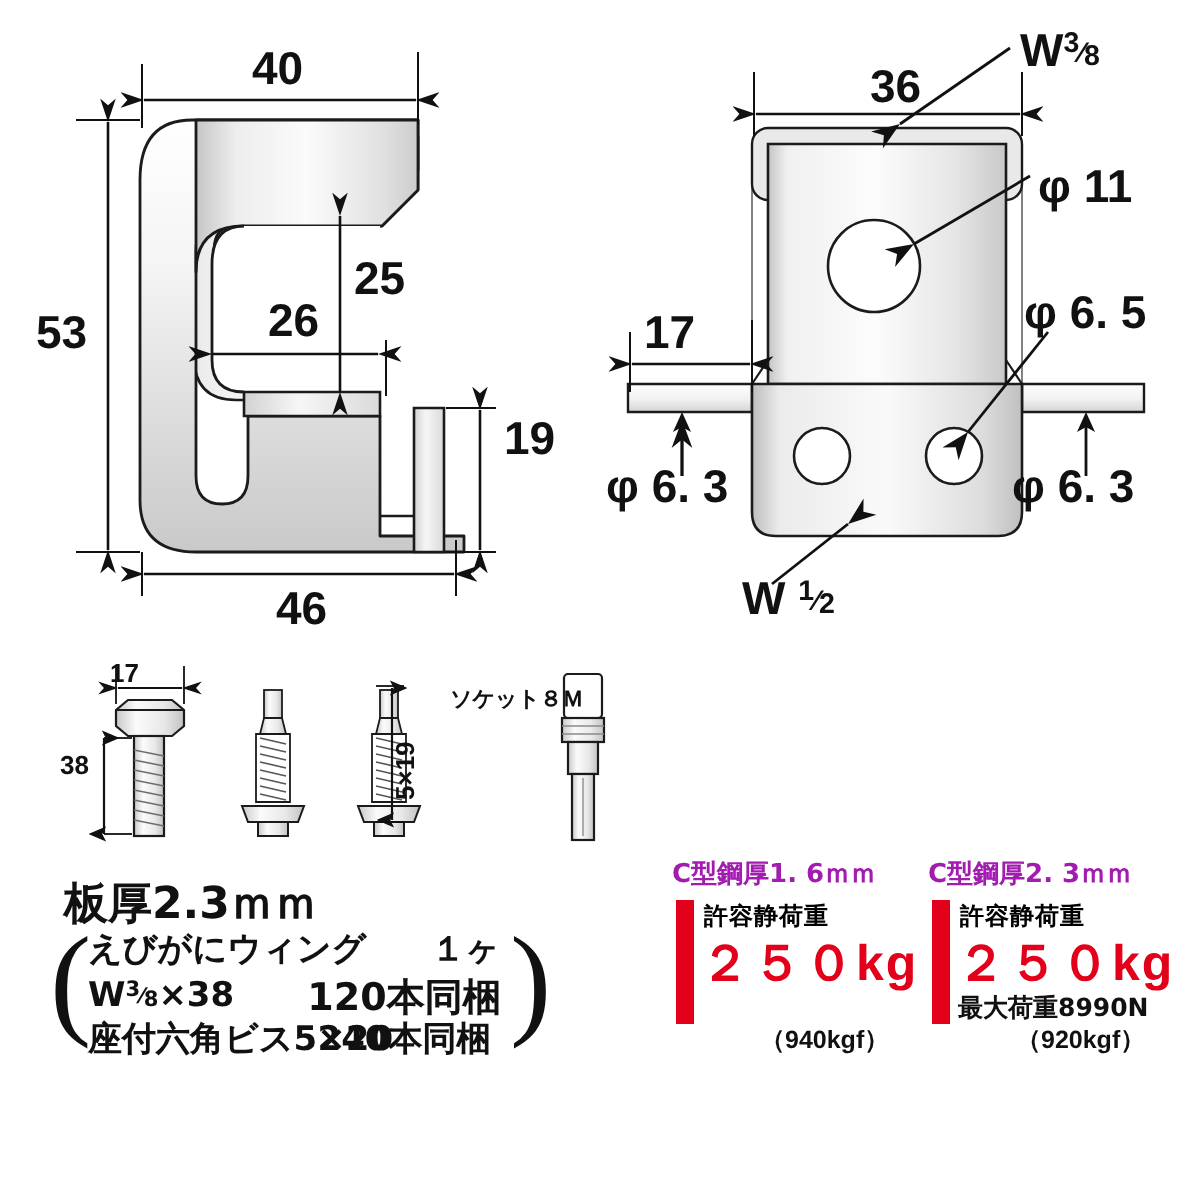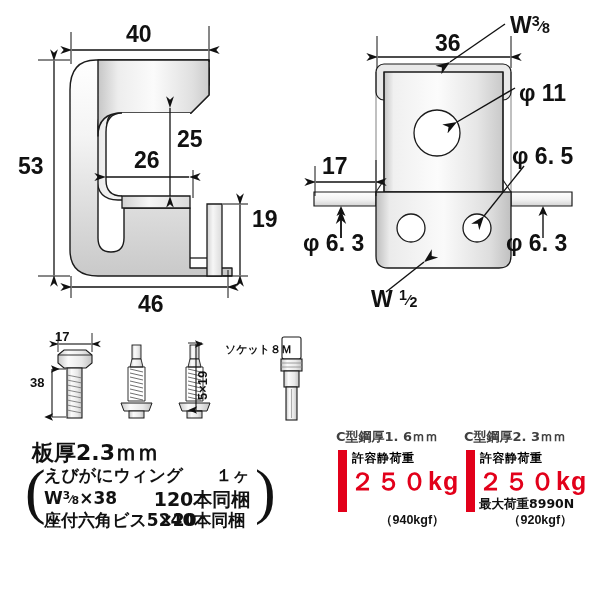--- a/index.html
+++ b/index.html
@@ -42,21 +42,21 @@
   .vert {
     transform: rotate(-90deg);
     transform-origin: left top;
   }
 
   
   .spec-title {
     font-family: "DejaVu Sans", sans-serif;
     font-weight: 700;
     font-size: 13px;
-    color: #404040;
+    color: #a21caf;
     white-space: nowrap;
   }
   .spec-bar {
     position: absolute;
     width: 9px;
     background: #E2001A;
   }
   .spec-red-label {
     font-family: "DejaVu Sans", sans-serif;
     font-weight: 700;

